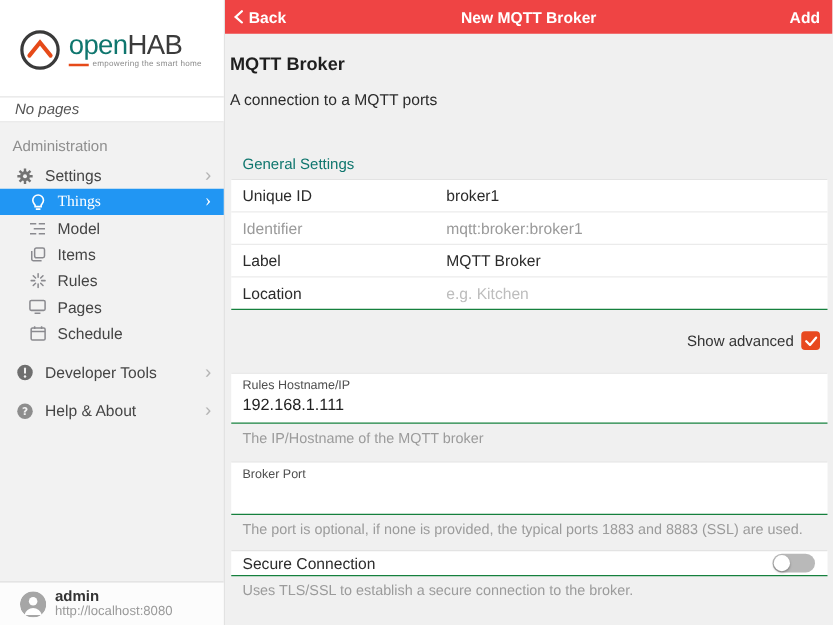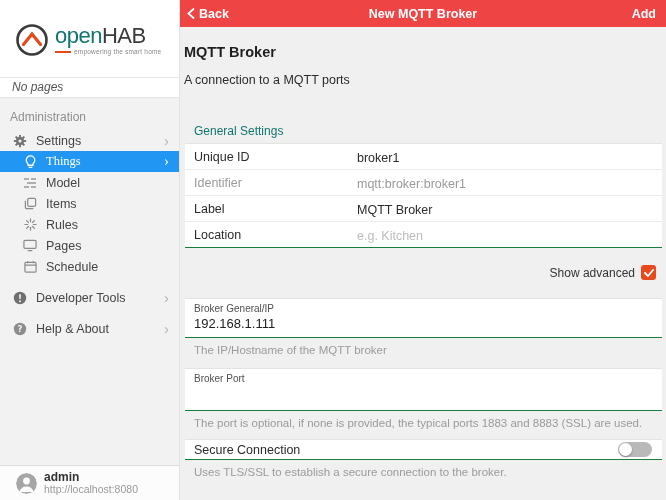--- a/index.html
+++ b/index.html
@@ -298,21 +298,21 @@
     <div class="adv-row">
       <span class="adv-label">Show advanced</span>
       <span class="adv-checkbox">
         <svg width="10" height="8" viewBox="0 0 10 8">
             <polyline points="1,4 4,7 9,1" fill="none" stroke="#fff" stroke-width="1.8" stroke-linecap="round" stroke-linejoin="round"></polyline>
           </svg>
       </span>
     </div>
 
     <div class="card field-card card-hostname">
-      <div class="field-label">Broker General/IP</div>
+      <div class="field-label">Rules Hostname/IP</div>
       <input class="field-input" type="text" value="192.168.1.111" style="">
     </div>
     <div class="hint">The IP/Hostname of the MQTT broker</div>
 
     <div class="card field-card card-port">
       <div class="field-label">Broker Port</div>
       <input class="field-input" type="text" value="" style="">
     </div>
     <div class="hint">The port is optional, if none is provided, the typical ports 1883 and 8883 (SSL) are used.</div>
 

